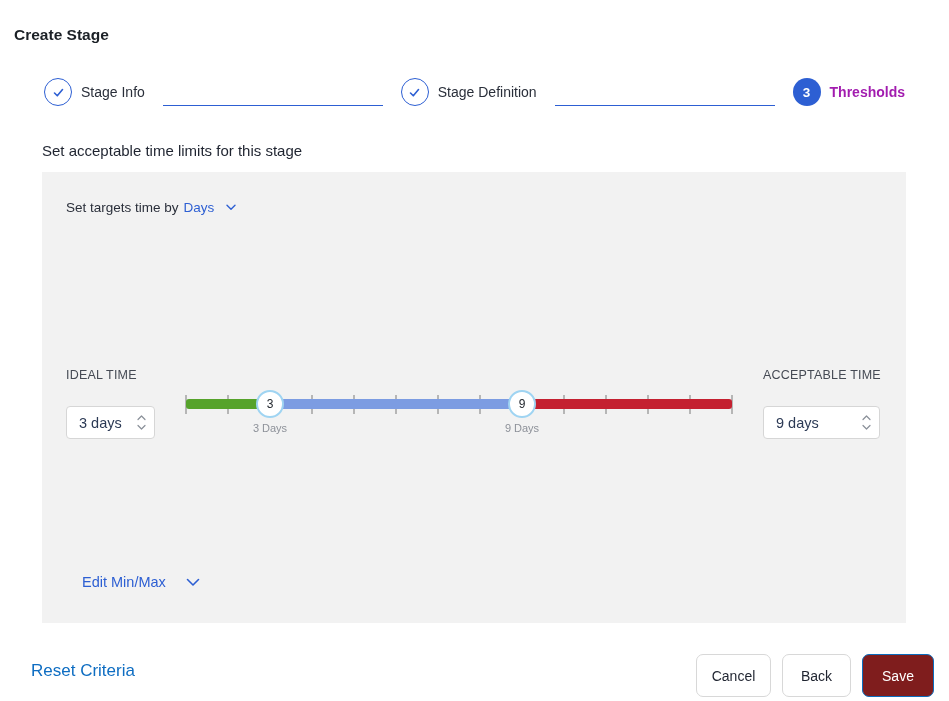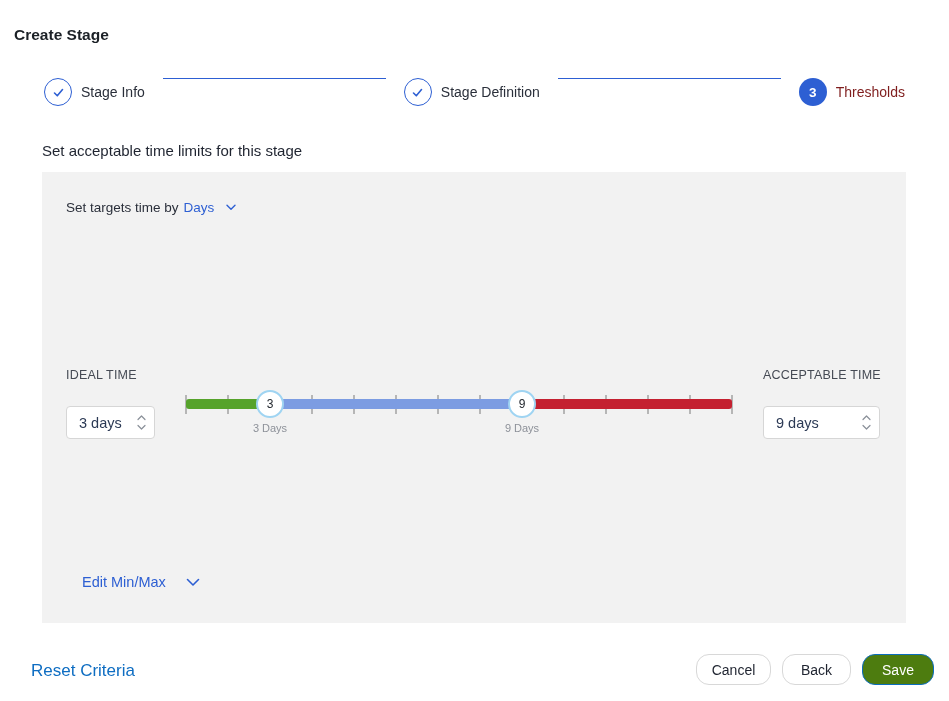--- a/index.html
+++ b/index.html
@@ -7,28 +7,28 @@
     width:949px;height:701px;background:#ffffff;
     font-family:"Liberation Sans",sans-serif;color:#1f2430;
     position:relative;overflow:hidden;
   }
   .abs{position:absolute;}
 
   
   .page-title{left:14px;top:26px;font-size:15.5px;font-weight:bold;color:#1b2026;}
 
   
-  .stepper{left:44px;right:44px;top:78px;height:28px;display:flex;align-items:flex-start;}
+  .stepper{left:44px;right:44px;top:78px;height:28px;display:flex;align-items:flex-end;}
   .step{display:flex;align-items:center;gap:9px;cursor:pointer;}
   .step-circle{width:28px;height:28px;border-radius:50%;box-sizing:border-box;
     display:flex;align-items:center;justify-content:center;flex:0 0 auto;}
   .step-circle.done{border:1.5px solid #2d5fd3;background:#fff;}
   .step-circle.current{background:#2d5fd3;color:#fff;font-weight:bold;font-size:13.5px;}
   .step-label{font-size:14px;color:#2a2f3a;white-space:nowrap;}
-  .step-label.bold{font-weight:normal;color:#7f1d1d;}
+  .step-label.bold{font-weight:bold;color:#a21caf;}
   .connector{flex:1;height:1.4px;background:#2d5fd3;margin:0 18px;}
 
   
   .section-heading{left:42px;top:142px;font-size:15px;color:#1f2430;}
 
   
   .panel{left:42px;top:172px;width:864px;height:451px;background:#f2f2f2;}
 
   .targets{left:24px;top:28px;font-size:13.5px;color:#2a2f3a;display:flex;align-items:center;gap:5px;}
   .targets-link{color:#2d5fd3;display:flex;align-items:center;gap:12px;cursor:pointer;}
@@ -62,27 +62,27 @@
   .edit-minmax{left:40px;top:402px;display:flex;align-items:center;gap:20px;
     color:#2d5fd3;font-size:14.5px;cursor:pointer;}
   .legend{left:398px;top:401px;display:flex;align-items:center;gap:19px;}
   .legend-item{display:flex;align-items:center;gap:9px;}
   .swatch{width:10px;height:18px;border-radius:3px;}
   .legend-label{font-size:13px;color:#15191f;}
 
   
   .reset-link{left:31px;top:661px;color:#0e6dc2;font-size:17px;cursor:pointer;}
   .buttons{top:654px;right:15px;display:flex;gap:11px;}
-  .btn{height:31px;box-sizing:border-box;border-radius:13px;font-size:14px;
+  .btn{height:43px;box-sizing:border-box;border-radius:7px;font-size:14px;
     display:flex;align-items:center;justify-content:center;cursor:pointer;
     font-family:"Liberation Sans",sans-serif;}
   .btn.ghost{background:#fff;border:1px solid #d8d8d8;color:#1f2430;}
   .btn.cancel{width:75px;}
   .btn.back{width:69px;}
-  .btn.primary{width:72px;background:#4d7c0f;border:1px solid #0b6dbd;color:#fff;}
+  .btn.primary{width:72px;background:#7f1d1d;border:1px solid #0b6dbd;color:#fff;}
 </style>
 </head>
 <body>
 
 <div class="abs page-title">Create Stage</div>
 
 <div class="abs stepper">
   <div class="step">
     <span class="step-circle done">
       <svg width="13" height="13" viewBox="0 0 13 13">

